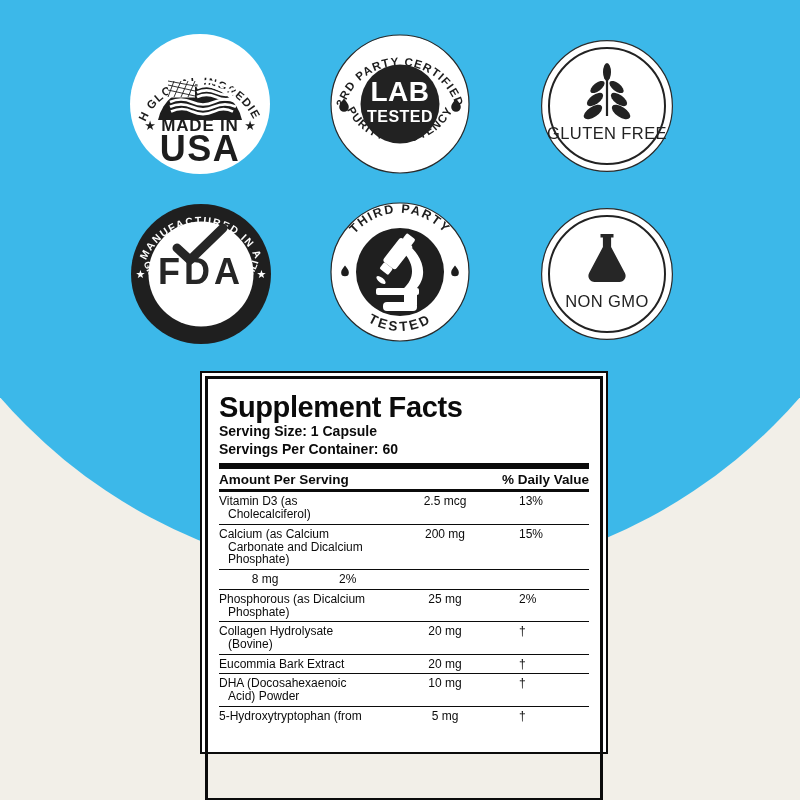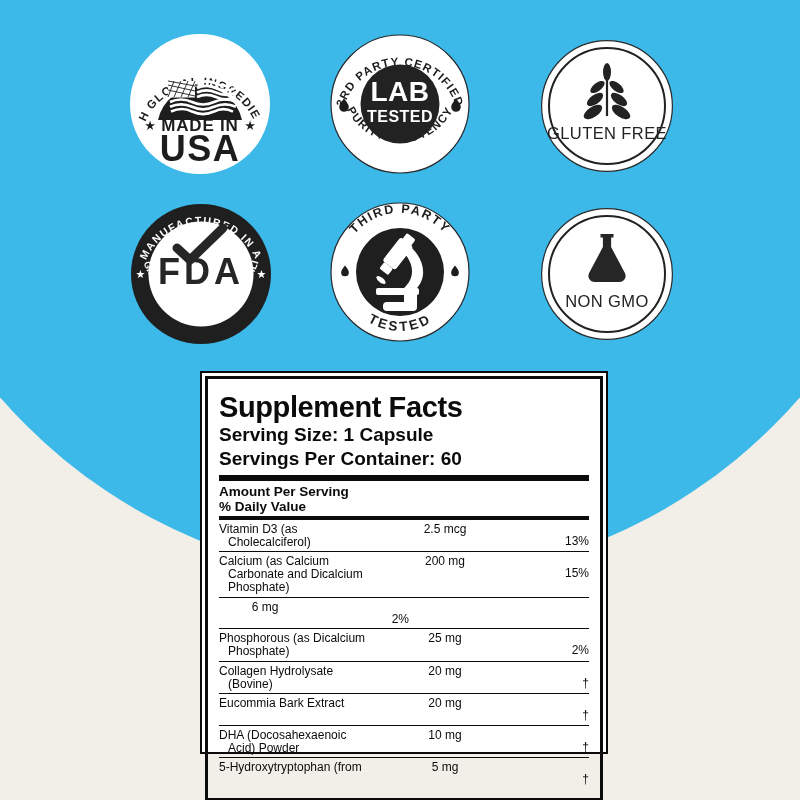--- a/index.html
+++ b/index.html
@@ -20,30 +20,30 @@
   .panel{
     position:absolute;left:200px;top:371px;width:408px;height:383px;
     background:#ffffff;border:2px solid #0b0b0b;box-sizing:border-box;
     padding:3px;
   }
   .panel-inner{
     border:3px solid #0b0b0b;box-sizing:border-box;height:425px;
     padding:12px 11px 2px 11px;overflow:hidden;
   }
   .sf-title{font-size:29px;font-weight:700;letter-spacing:-0.4px;line-height:1.08;padding-top:1px;}
-  .serving-line{font-size:19px;font-weight:700;line-height:1.26;}
+  .serving-line{font-size:14px;font-weight:700;line-height:1.26;}
   .bar-thick{height:6px;background:#0b0b0b;margin-top:4px;}
   .bar-med{height:3.5px;background:#0b0b0b;}
-  .cols{display:flex;justify-content:space-between;font-size:13.5px;font-weight:700;padding:3px 0 2px 0;flex-direction:column;}
+  .cols{display:flex;justify-content:space-between;font-size:13.5px;font-weight:700;padding:3px 0 2px 0;}
   .facts-rows{margin:0;padding:0;list-style:none;}
   .frow{display:flex;font-size:12px;line-height:1.08;padding:3px 0 2.6px 0;border-top:1.5px solid #0b0b0b;gap:28px;}
   .frow:first-child{border-top:none;}
   .fname{flex:1;padding-left:9px;text-indent:-9px;padding-right:4px;}
   .famt{width:92px;text-align:center;white-space:nowrap;}
-  .fdv{width:70px;text-align:right;white-space:nowrap;margin-top:12px;}
+  .fdv{width:70px;white-space:nowrap;}
   .other-block{font-size:13.5px;line-height:1.32;padding:4px 2px 0 2px;}
   .other-block .lbl{font-weight:700;}
 </style>
 </head>
 <body>
 
 <div class="blue-circle"></div>
 
 <svg class="badge" style="left:130px;top:34px" width="140" height="140" viewBox="0 0 140 140">
   <circle cx="70" cy="70" r="70" fill="#ffffff"></circle>
@@ -184,21 +184,21 @@
     <span class="fdv">13%</span>
   </li>
 
   <li class="frow">
     <span class="fname"><span>Calcium (as Calcium Carbonate and Dicalcium Phosphate)</span></span>
     <span class="famt">200 mg</span>
     <span class="fdv">15%</span>
   </li>
 
   <li class="frow">
-    <span class="famt">6 mg</span>
+    <span class="famt">8 mg</span>
     <span class="fdv">2%</span>
   </li>
 
   <li class="frow">
     <span class="fname"><span>Phosphorous (as Dicalcium Phosphate)</span></span>
     <span class="famt">25 mg</span>
     <span class="fdv">2%</span>
   </li>
 
   <li class="frow">

